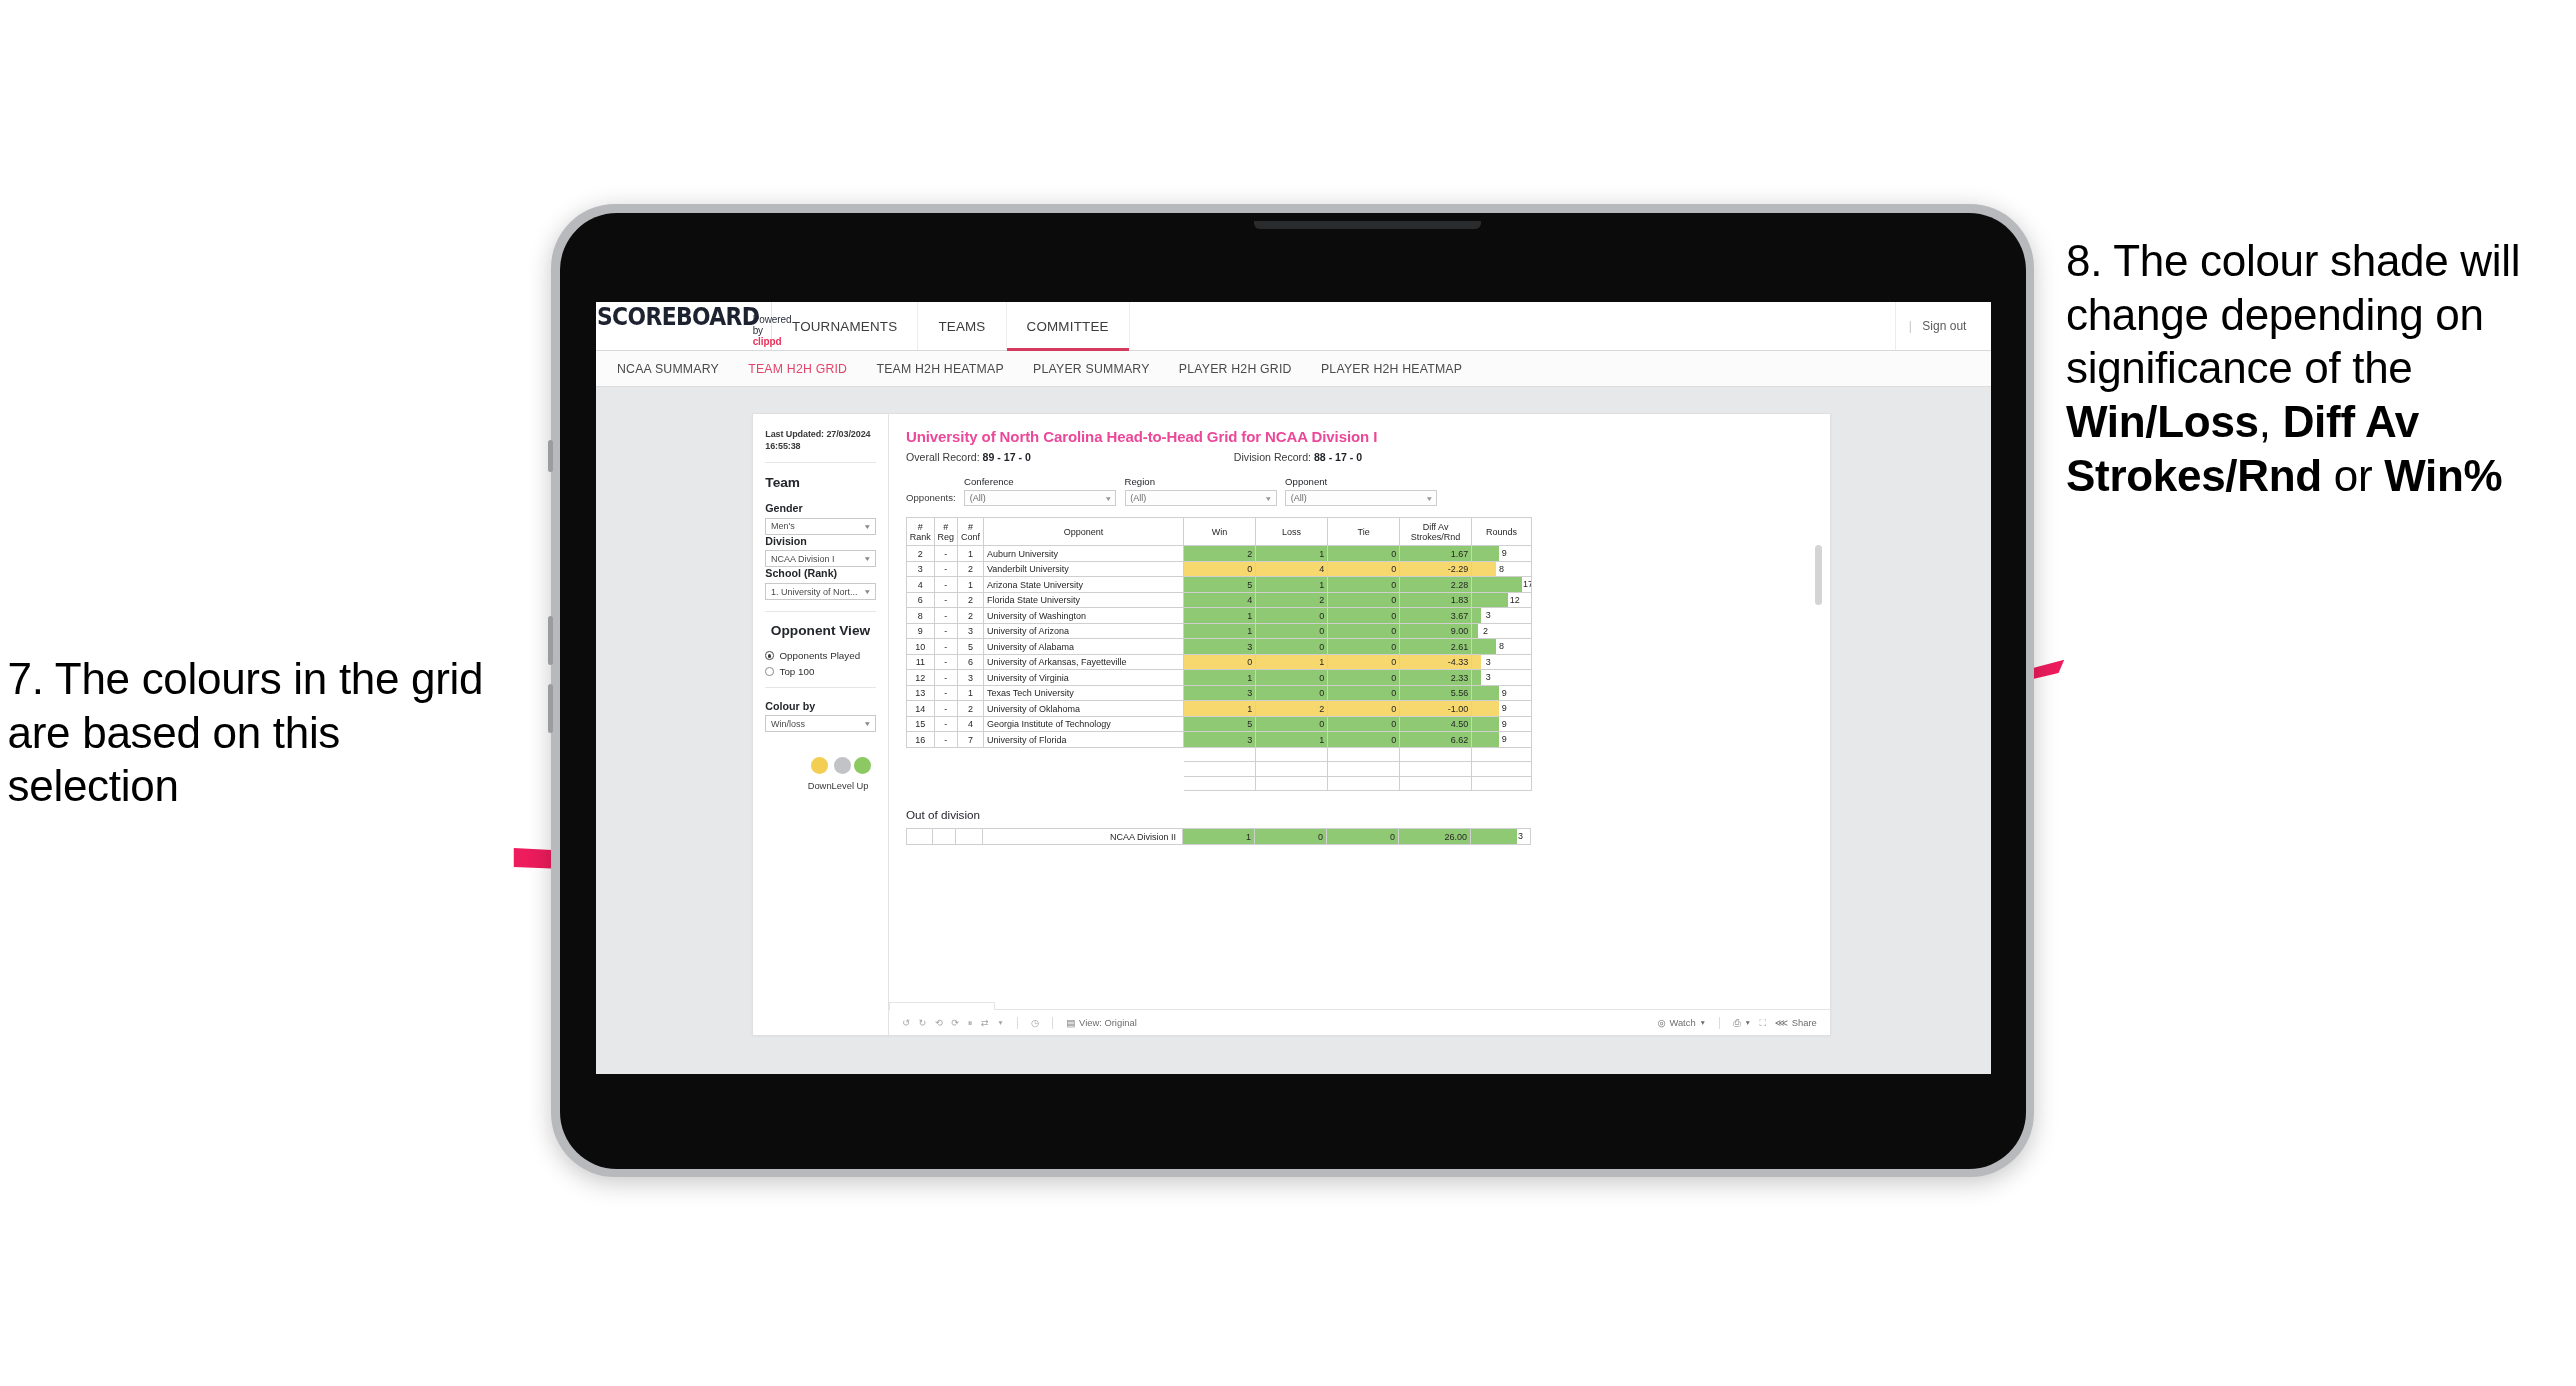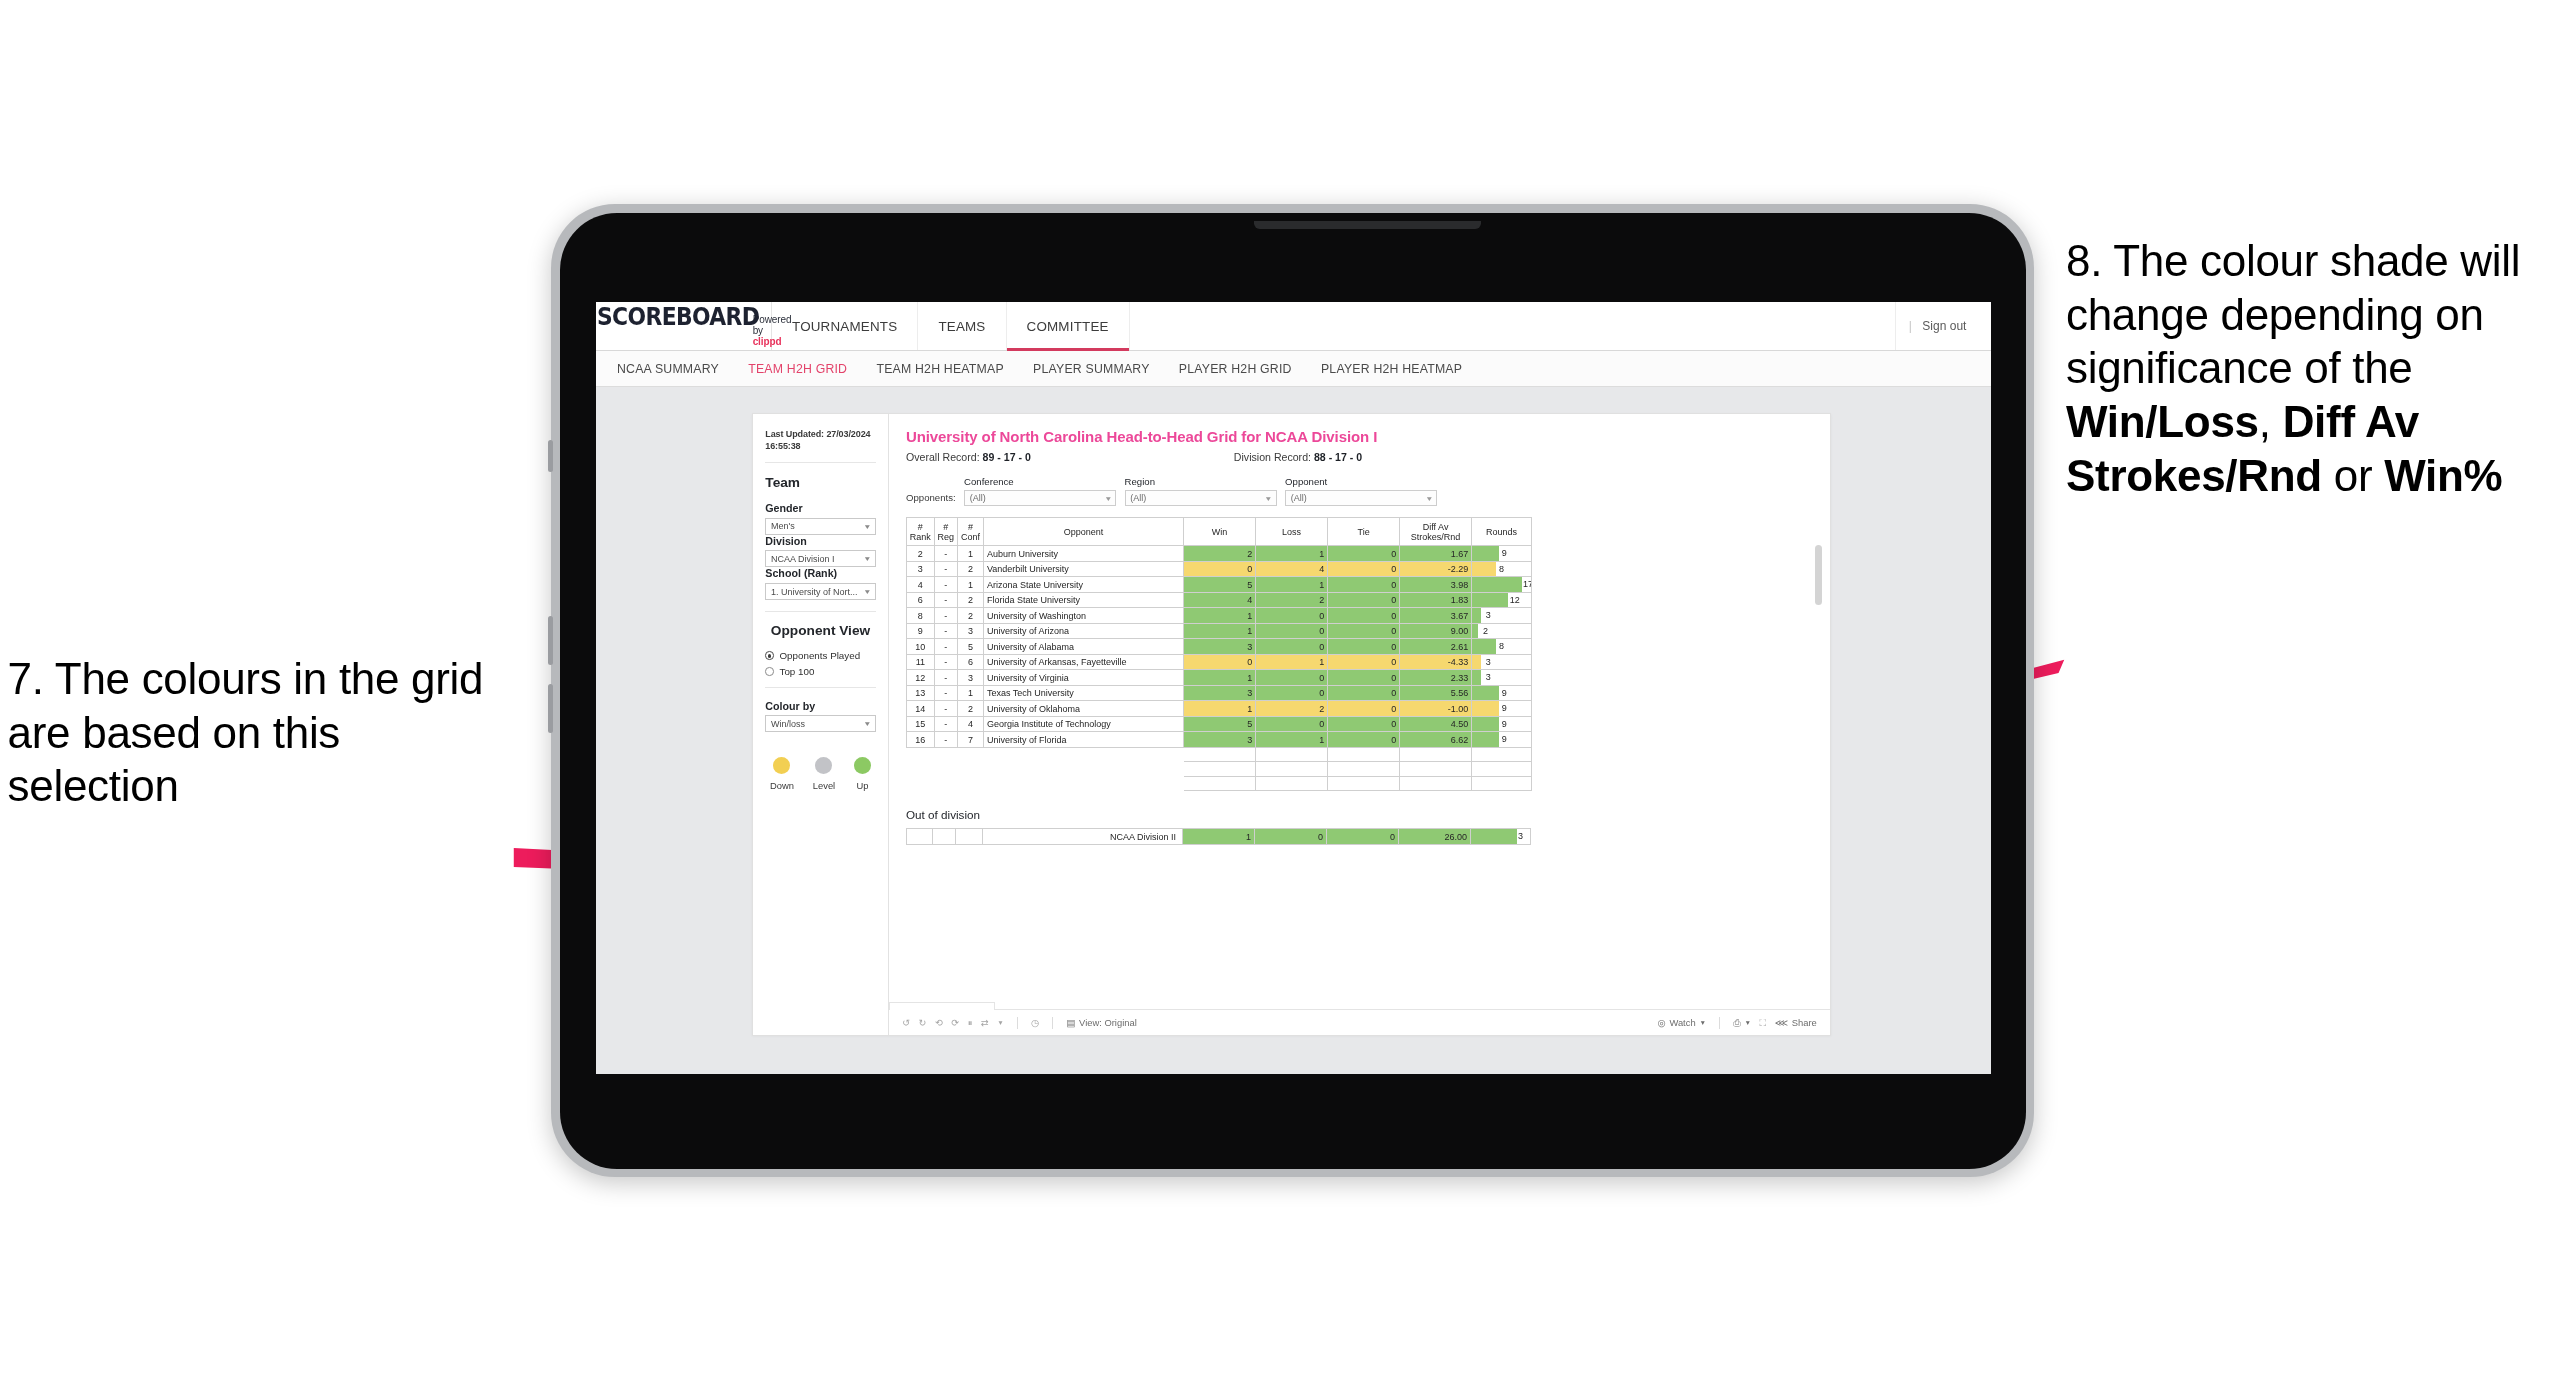--- a/index.html
+++ b/index.html
@@ -223,21 +223,21 @@
     border: 1.1px solid #8b8b8b; background: #fff;
     position: relative; flex: none;
   }
   .rad.on { border-color: #4a4a4a; }
   .rad.on::after {
     content: ""; position: absolute;
     left: 1.9px; top: 1.9px; width: 3.2px; height: 3.2px;
     border-radius: 50%; background: #3c3c3c;
   }
   .legend {
-    display: flex; justify-content: space-between;
+    display: flex; justify-content: flex-end;
     padding: 0 4.7px; margin-top: 24.6px;
   }
   .lg { text-align: center; }
   .lg-dot {
     width: 17px; height: 17px; border-radius: 50%;
     margin: 0 auto 5.7px auto;
   }
   .lg-lbl { font-size: 9.4px; color: #3a3a3a; }
 
   
@@ -568,21 +568,21 @@
                     </td>
                   </tr>
                   <tr>
                     <td class="c-rank ctr">4</td>
                     <td class="c-reg ctr">-</td>
                     <td class="c-conf ctr">1</td>
                     <td class="c-opp opp">Arizona State University</td>
                     <td class="c-win num g">5</td>
                     <td class="c-loss num g">1</td>
                     <td class="c-tie num g">0</td>
-                    <td class="c-diff num g">3.98</td>
+                    <td class="c-diff num g">2.28</td>
                     <td class="c-rnd rnd">
                       <span class="rnd-bar g" style="width:85%"></span>
                       <span class="rnd-val" style="margin-left:85%">17</span>
                     </td>
                   </tr>
                   <tr>
                     <td class="c-rank ctr">6</td>
                     <td class="c-reg ctr">-</td>
                     <td class="c-conf ctr">2</td>
                     <td class="c-opp opp">Florida State University</td>

